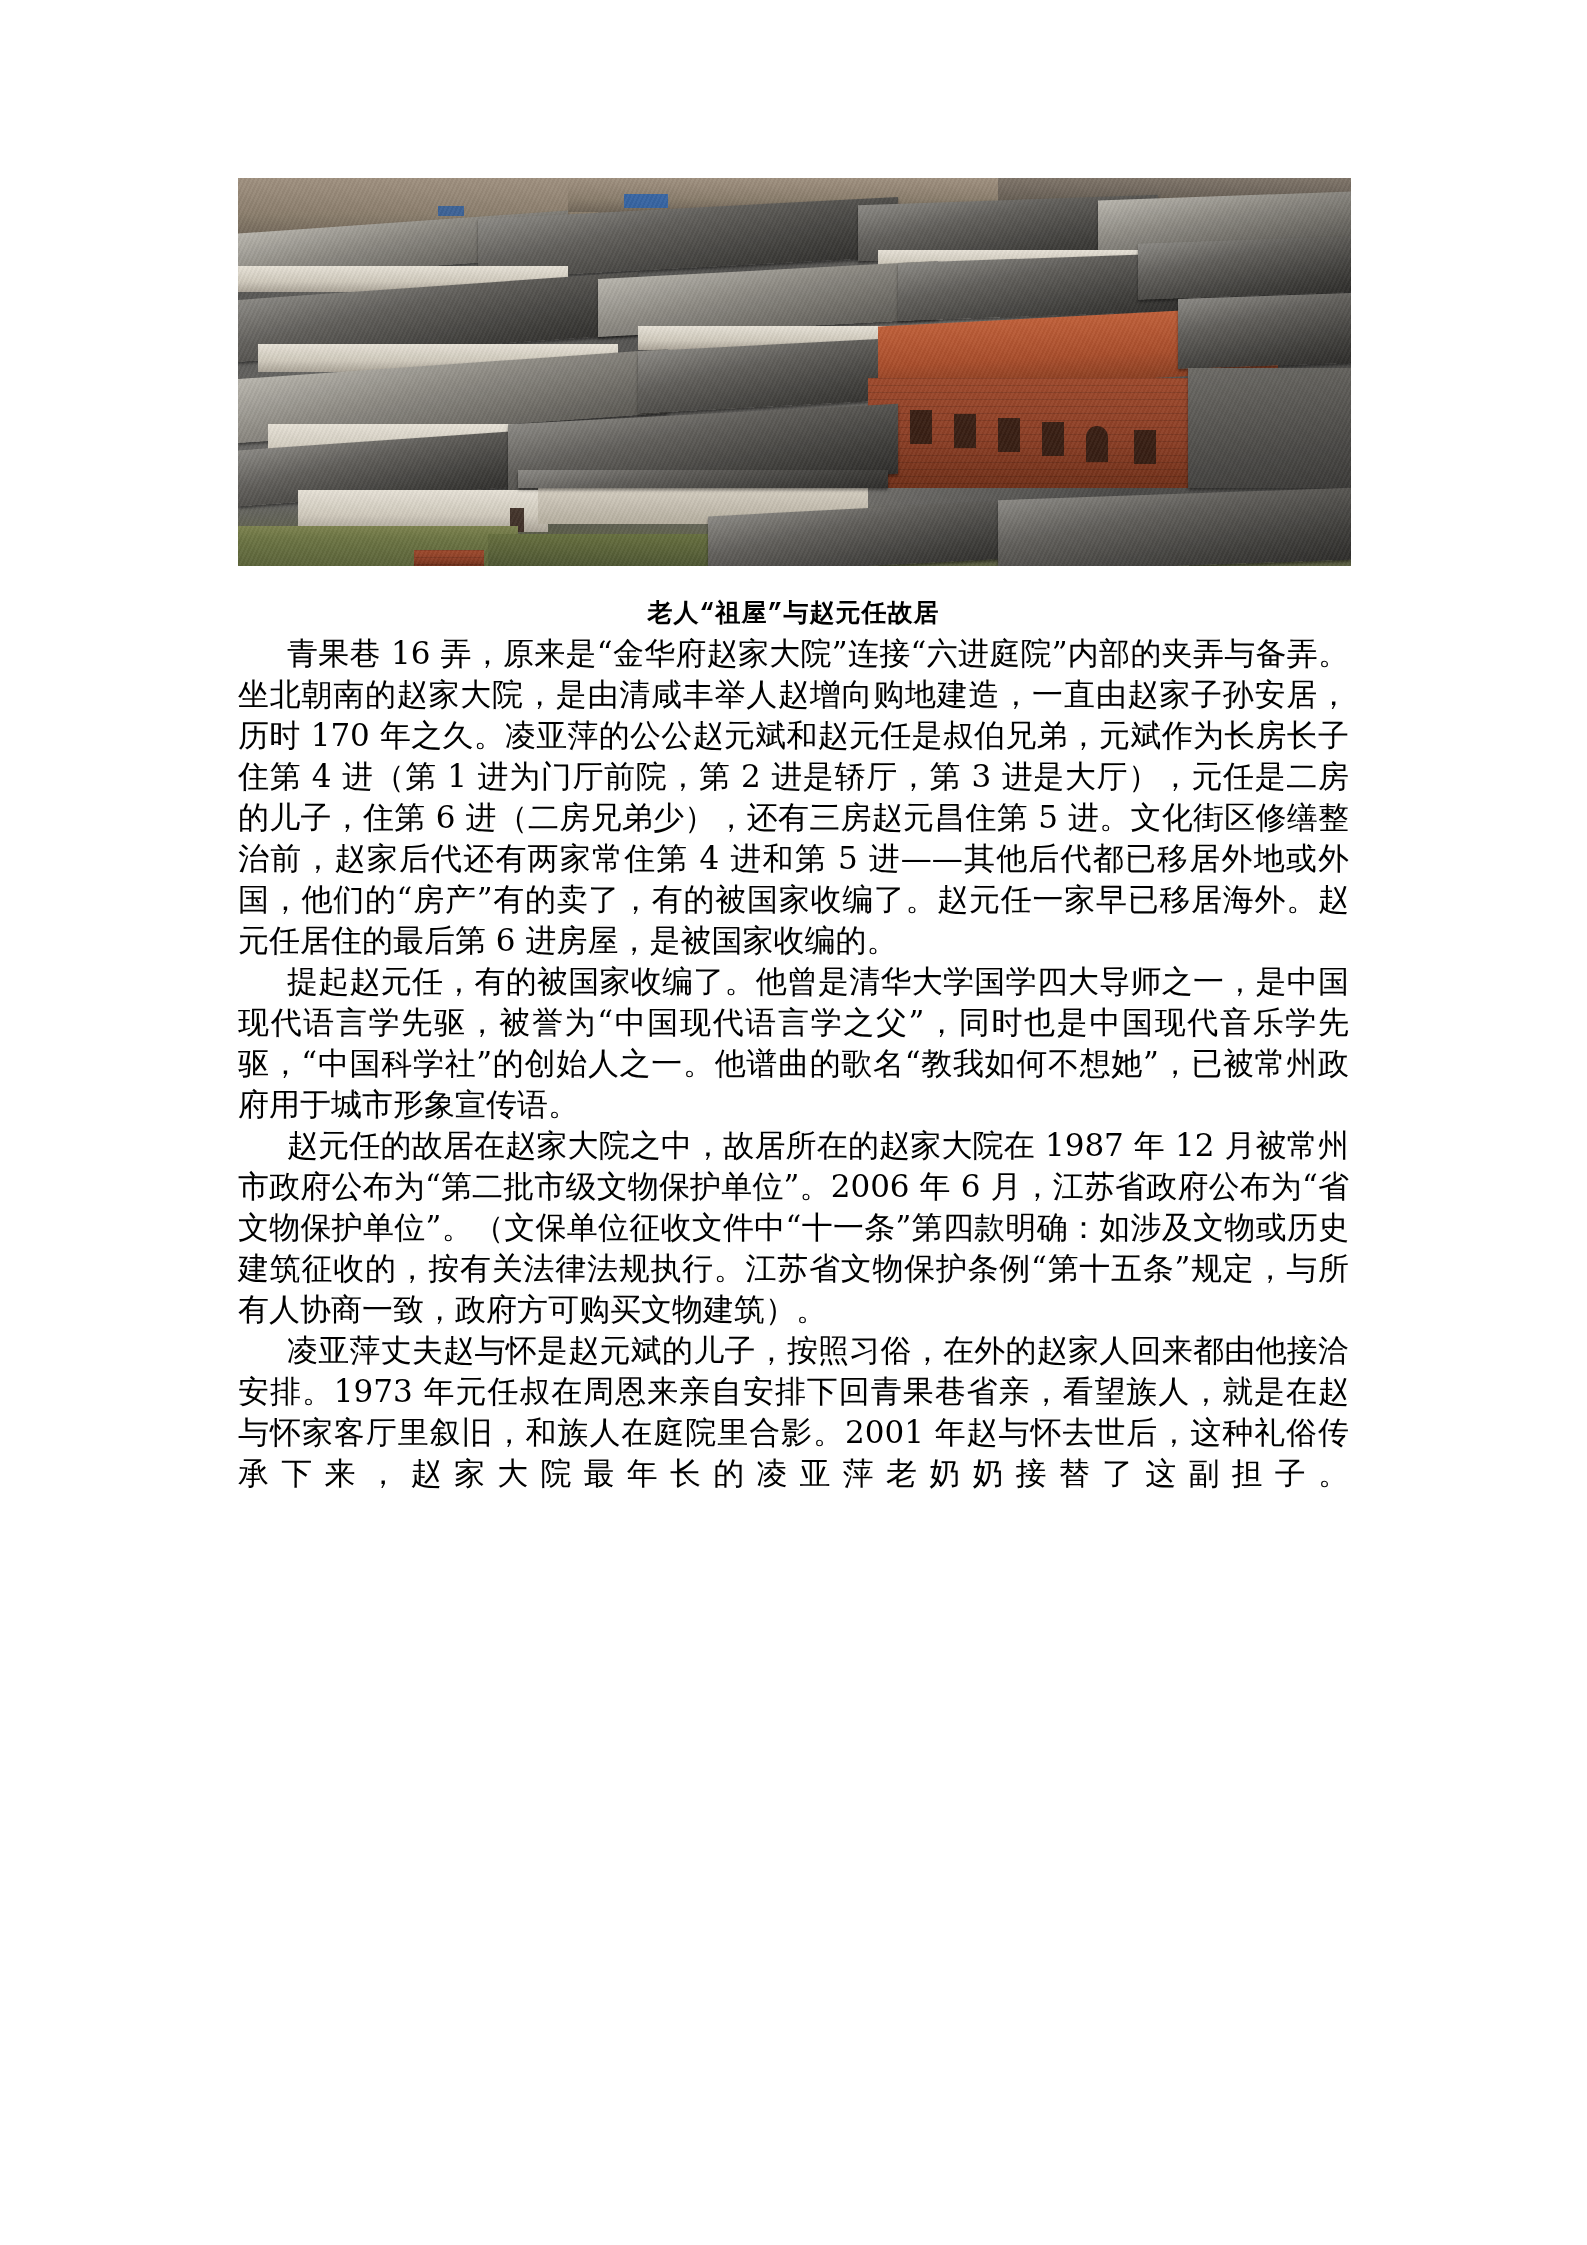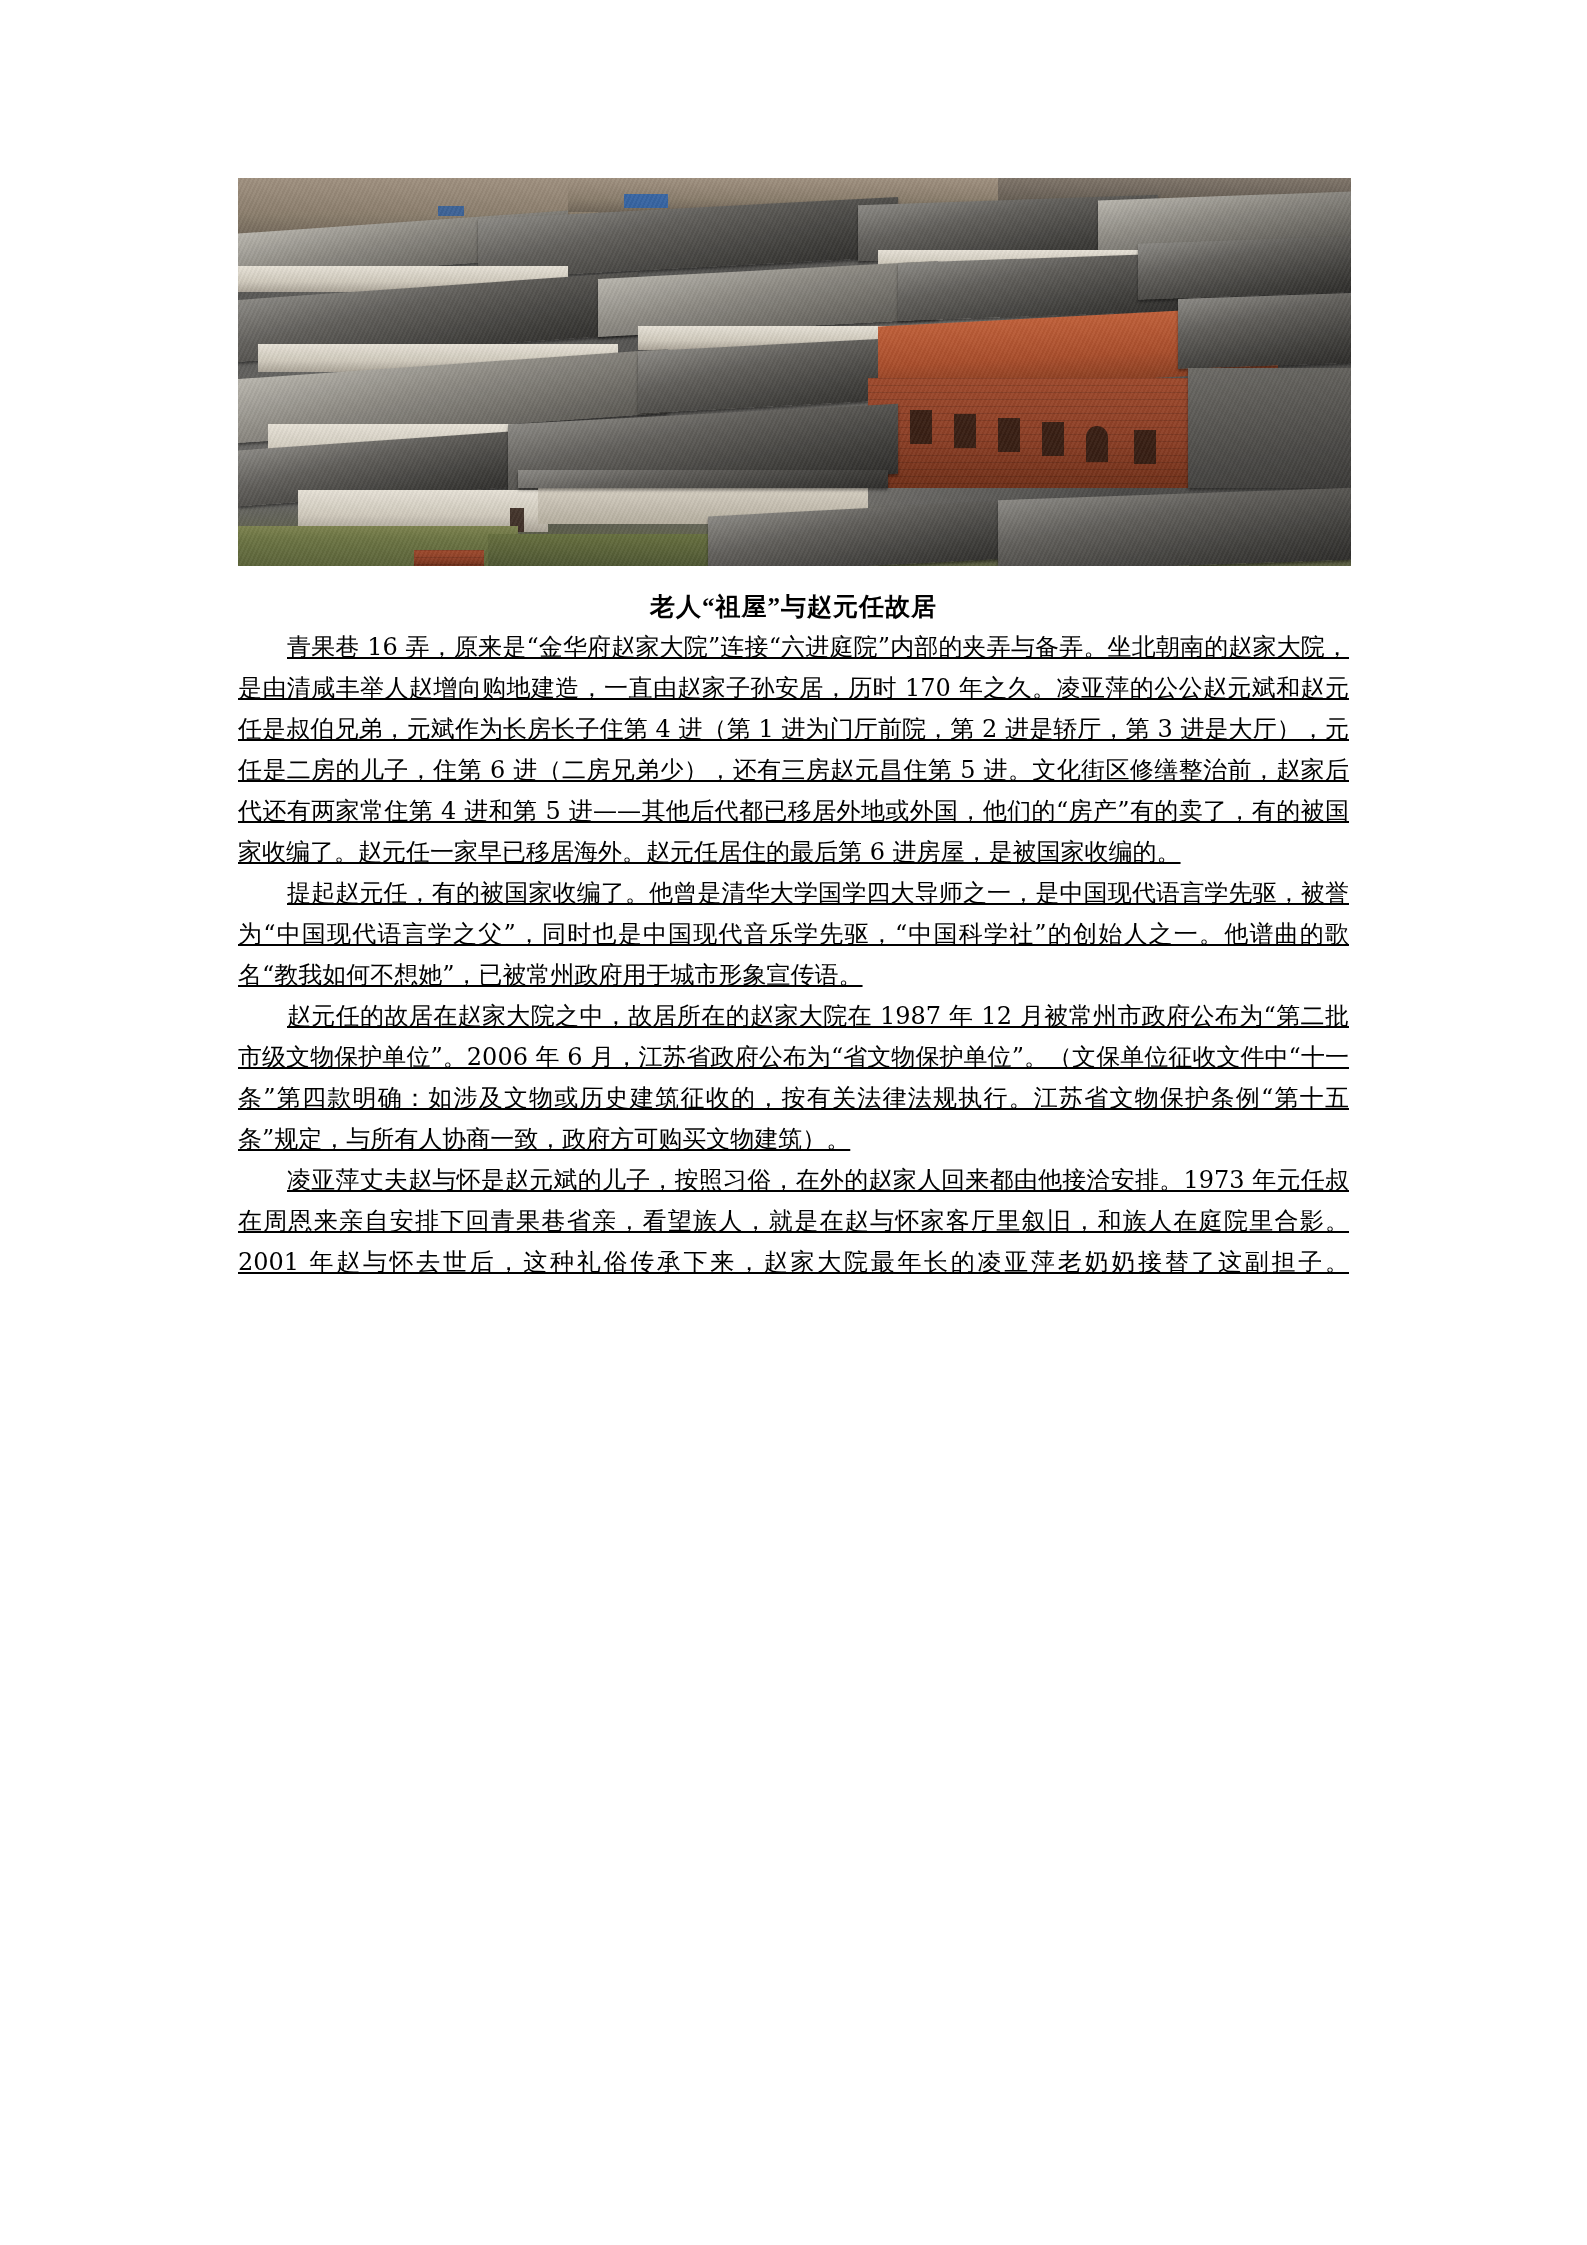--- a/index.html
+++ b/index.html
@@ -86,32 +86,31 @@
     inset: 0;
     background:
       repeating-linear-gradient(115deg, rgba(255,255,255,0.035) 0px, rgba(255,255,255,0.035) 2px, rgba(0,0,0,0.035) 2px, rgba(0,0,0,0.035) 4px);
     pointer-events: none;
   }
 
   h1.doc-title {
     text-align: center;
     font-size: 25px;
     font-weight: bold;
-    margin: 24px 0 4px 0;
+    margin: 30px 0 4px 0;
     letter-spacing: 1px;
-    font-family: Liberation Serif, serif;
+    font-family: Liberation Mono, monospace;
   }
   p.body-par {
-    font-size: 24px;
+    font-size: 31px;
     line-height: 41px;
     margin: 0;
     text-align: justify;
     text-justify: inter-ideograph;
     text-indent: 49px;
-    text-decoration: underline;
   }
   p.last-line-spread {
     text-align-last: justify;
   }
 </style>
 </head>
 <body>
 
 <div class="page">
 

